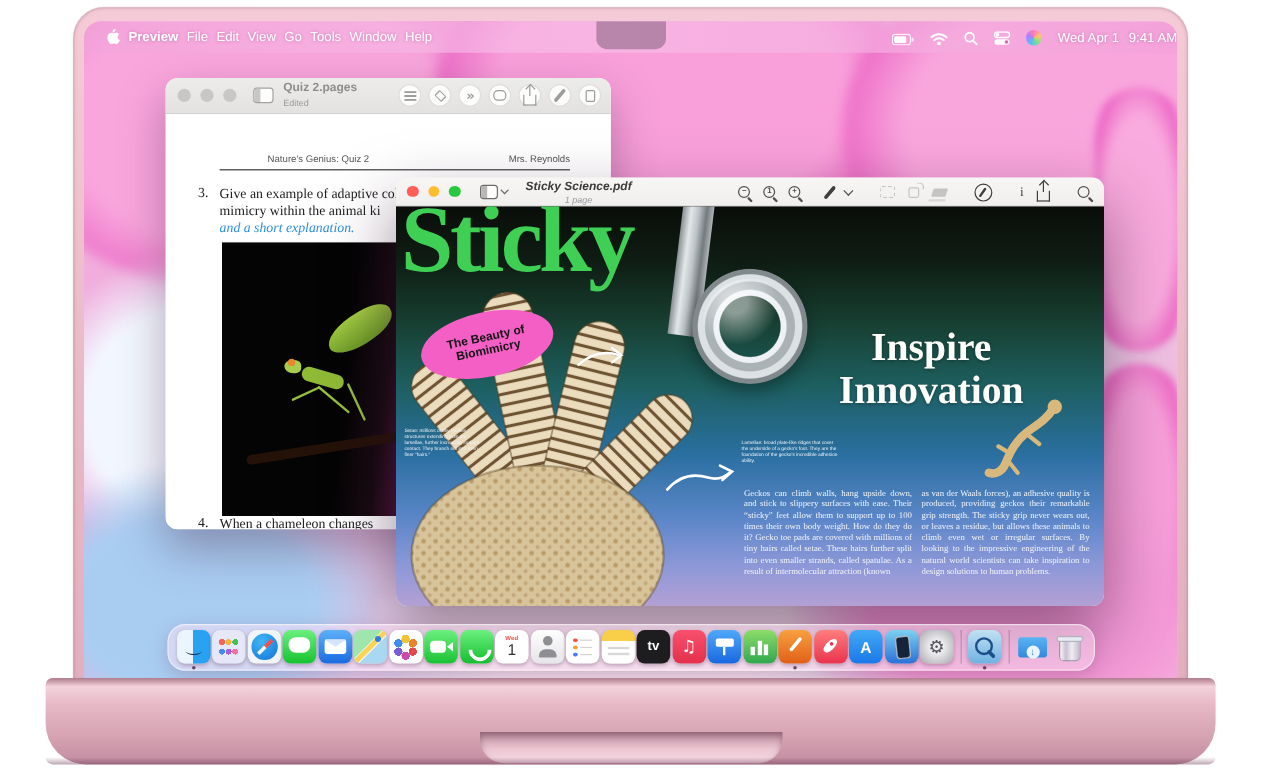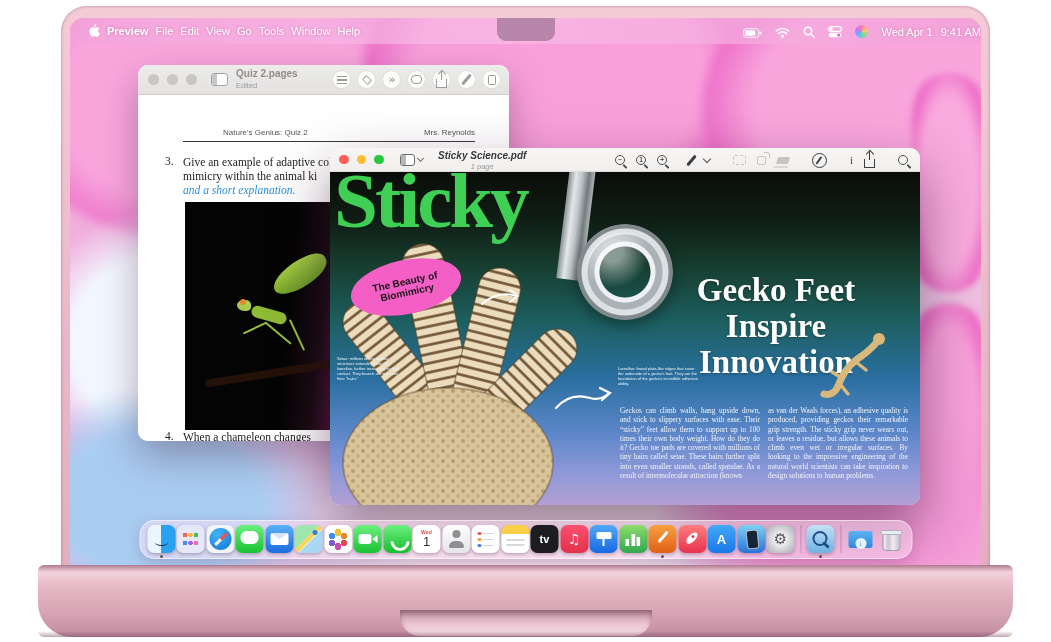--- a/index.html
+++ b/index.html
@@ -516,21 +516,20 @@
         </svg>
 
         <div class="tape-roll"></div>
 
         <div class="badge">
           <span>The Beauty of</span>
           <span>Biomimicry</span>
         </div>
 
         <div class="subhead">
-          <div>Gecko Feet</div>
           <div>Inspire</div>
           <div>Innovation</div>
         </div>
 
         <svg class="gecko-svg" width="80" height="70" viewBox="0 0 80 70">
           <path d="M66 8 C60 18 52 22 44 28 C34 36 30 44 26 54 C24 60 18 64 12 62" fill="none" stroke="#d9b87c" stroke-width="7" stroke-linecap="round"></path>
           <circle cx="67" cy="7" r="6" fill="#d9b87c"></circle>
           <path d="M46 26 L56 18 M44 30 L54 38 M30 46 L20 40 M28 52 L36 62" stroke="#d9b87c" stroke-width="3.5" stroke-linecap="round"></path>
         </svg>
 

